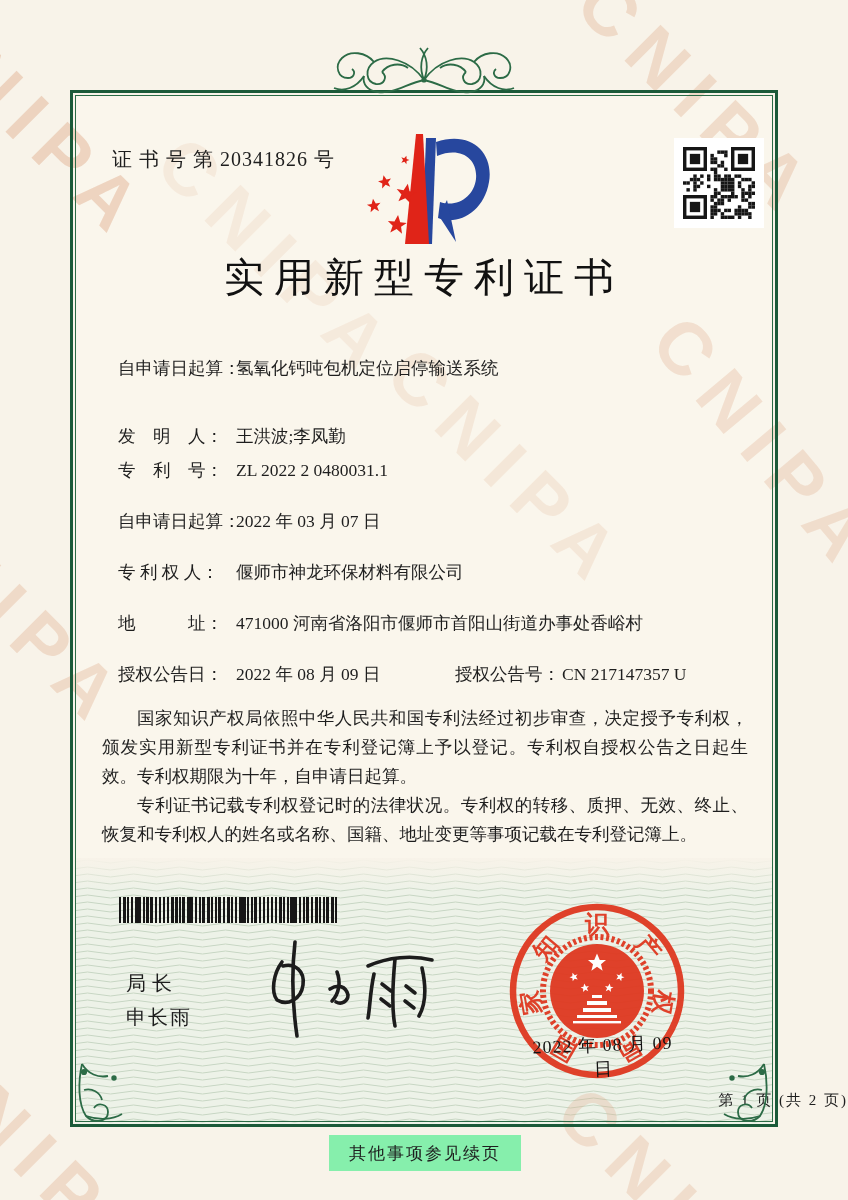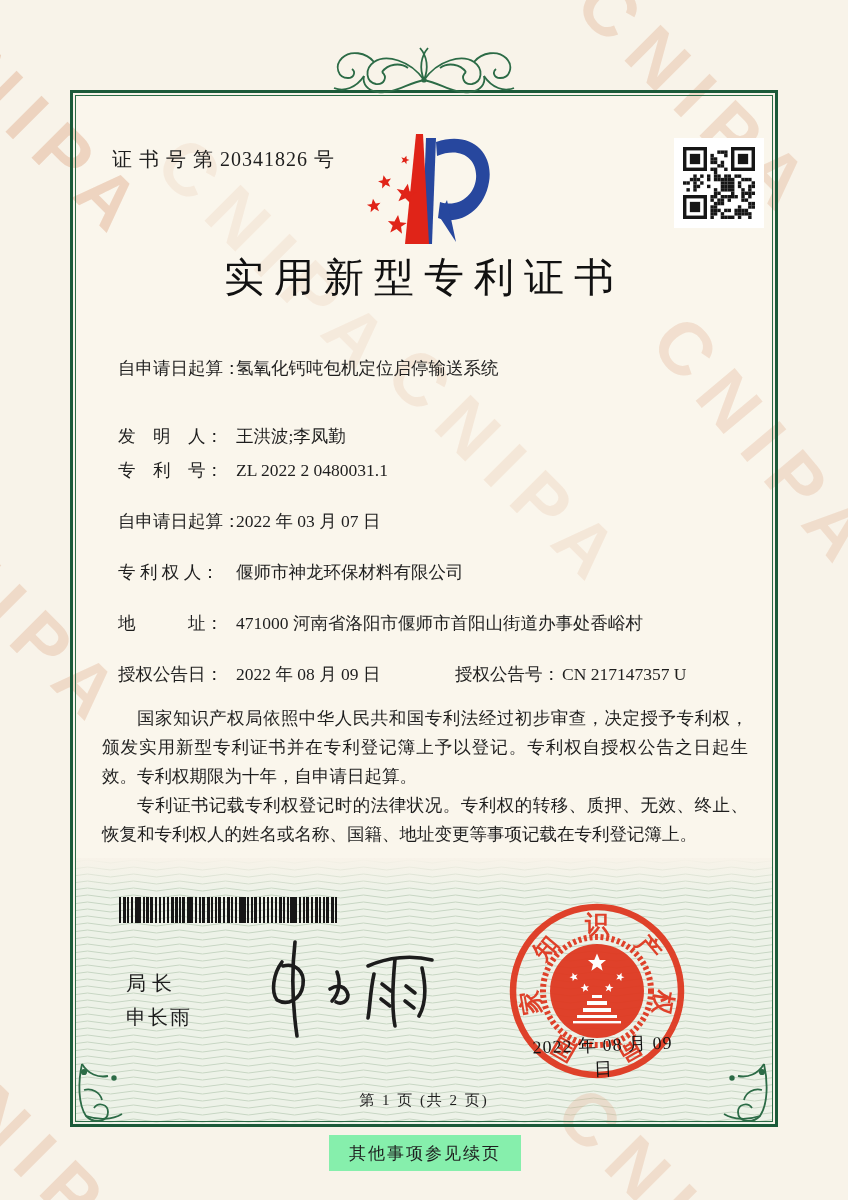--- a/index.html
+++ b/index.html
@@ -31,21 +31,21 @@
     background-image:
       repeating-linear-gradient(90deg,#161616 0 2px,rgba(0,0,0,0) 2px 4px),
       repeating-linear-gradient(90deg,#161616 0 1px,rgba(0,0,0,0) 1px 9px),
       repeating-linear-gradient(90deg,rgba(0,0,0,0) 0 5px,#161616 5px 7px,rgba(0,0,0,0) 7px 13px);}
   .director-title{left:126px;top:970px;font-size:20px;font-family:"Liberation Sans",sans-serif;letter-spacing:6px;}
   .director-name{left:126px;top:1004px;font-size:20px;font-family:Liberation Mono, monospace;letter-spacing:2px;}
   .signature{left:242px;top:938px;z-index:3;}
   .seal{left:497px;top:891px;width:200px;height:200px;z-index:3;opacity:.95;}
   .seal-date{left:521px;top:1033px;width:164px;text-align:center;font-size:18px;letter-spacing:1px;
              color:#131313;transform:rotate(-2deg);z-index:4;}
-  .page-indicator{left:0;top:1091px;width:100%;text-align:center;font-size:15px;letter-spacing:2px;}
+  .page-indicator{left:0;top:1091px;width:100%;text-align:right;font-size:15px;letter-spacing:2px;}
   .continuation{left:329px;top:1135px;width:192px;height:36px;background:#86efac;display:flex;
                 align-items:center;justify-content:center;font-size:17px;letter-spacing:2px;z-index:3;}
   .ornament-top{left:322px;top:42px;z-index:4;}
   .corner{z-index:4;}
   .corner-bl{left:74px;top:1062px;}
   .corner-br{left:712px;top:1062px;transform:scaleX(-1);}
 </style>
 </head>
 <body>
 

